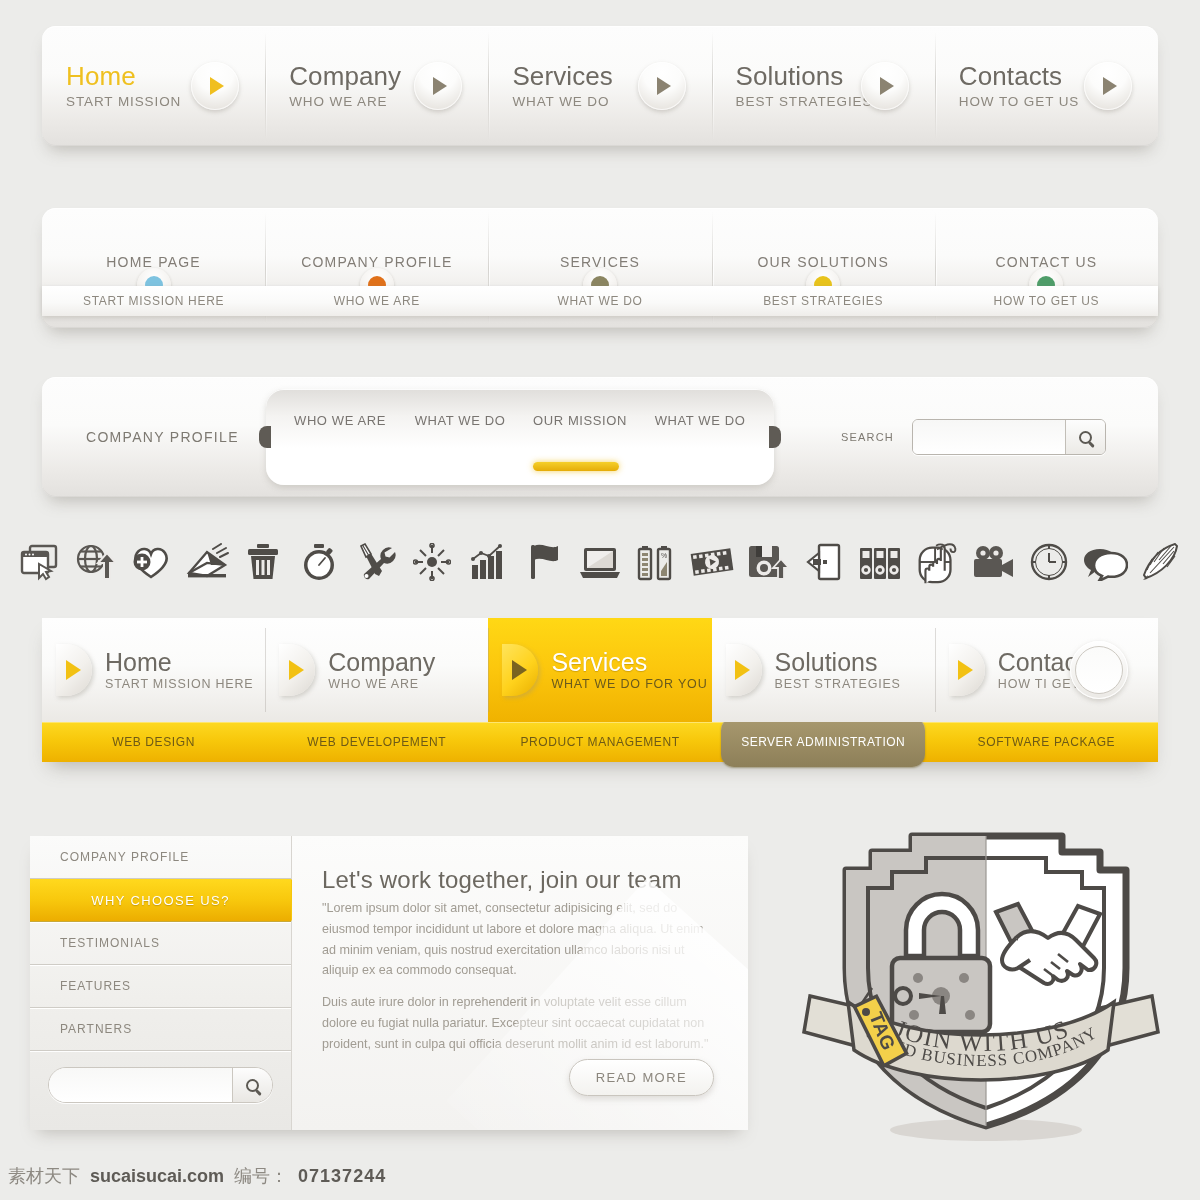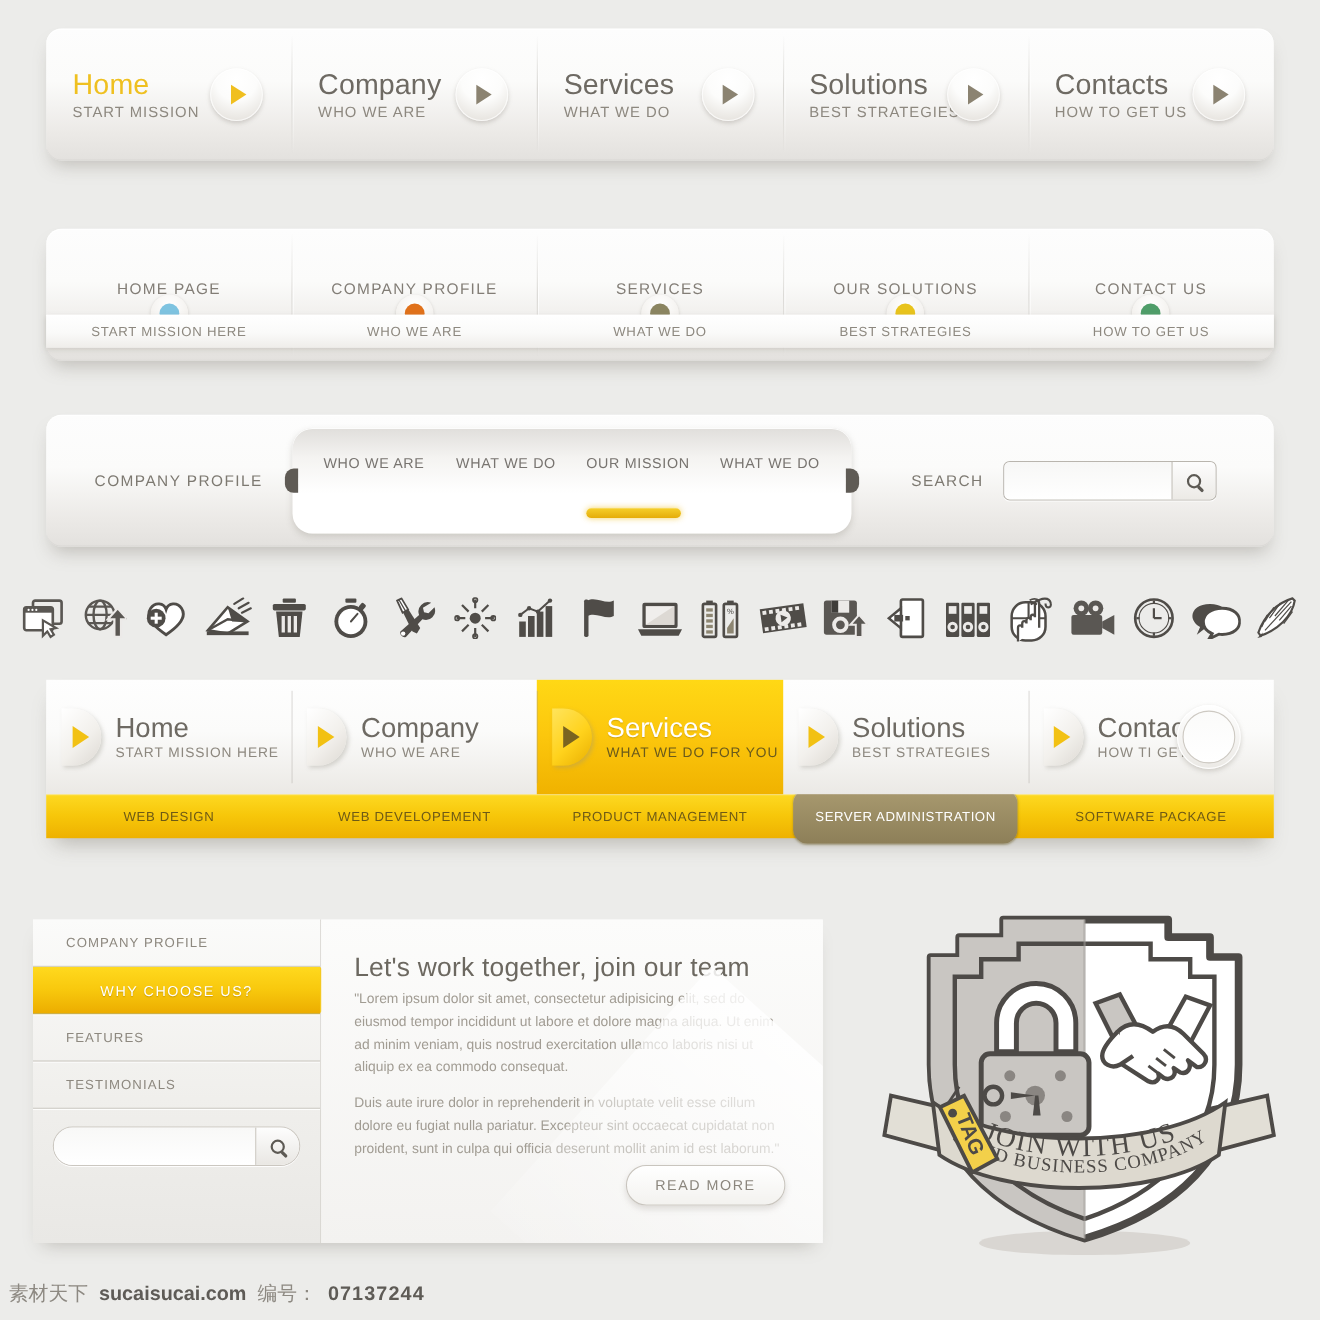--- a/index.html
+++ b/index.html
@@ -93,21 +93,21 @@
   .pod-nub.l { left: -7px; border-radius: 8px 0 0 8px; }
   .pod-nub.r { right: -7px; border-radius: 0 8px 8px 0; }
   .tabs-pod .items { display: flex; align-items: center; height: 62px; padding: 0 14px; }
   .tabs-pod .tab { flex: 1; text-align: center; font-size: 13px; letter-spacing: .6px;
                    color: #787470; text-transform: uppercase; position: relative; }
   .tabs-pod .underline { position: absolute; bottom: 14px; height: 9px; border-radius: 5px;
                          background: linear-gradient(to bottom, #f5cf2a, #e5ac08);
                          box-shadow: 0 0 6px rgba(240,195,40,.75); }
   .search-wrap { position: absolute; right: 52px; top: 50%; transform: translateY(-50%);
                  display: flex; align-items: center; gap: 18px; }
-  .search-wrap .slab { font-size: 14px; letter-spacing: 1.2px; color: #7d7971; text-transform: uppercase; }
+  .search-wrap .slab { font-size: 11px; letter-spacing: 1.2px; color: #7d7971; text-transform: uppercase; }
   .sbox { display: flex; height: 36px; border-radius: 6px; overflow: hidden;
           border: 1px solid #b9b5ae; background: #fff;
           box-shadow: 0 1px 0 rgba(255,255,255,.9), 0 1px 3px rgba(0,0,0,.08) inset; }
   .sbox input { width: 152px; border: 0; outline: 0; padding: 0 10px; font-size: 13px;
                 color: #6e6a63; background: linear-gradient(to bottom,#f7f7f6,#ffffff); font-family: inherit; }
   .sbox .sbtn { width: 40px; display: flex; align-items: center; justify-content: center;
                 border-left: 1px solid #c2beb7;
                 background: linear-gradient(to bottom, #fdfdfd, #eceae6); }
   .mag { position: relative; width: 13px; height: 13px; border: 2px solid #5d5a54; border-radius: 50%; }
   .mag::after { content: ""; position: absolute; right: -5px; bottom: -4px; width: 7px; height: 2.5px;
@@ -655,22 +655,23 @@
       <div class="s">PRODUCT MANAGEMENT</div>
       <div class="s pill"><span>SERVER ADMINISTRATION</span></div>
       <div class="s">SOFTWARE PACKAGE</div>
     </div>
   </div>
 
   <div id="panel">
     <div class="side">
       <div class="it">COMPANY PROFILE</div>
       <div class="it active">WHY CHOOSE US?</div>
+      <div class="it">TESTIMONIALS</div>
       <div class="it">FEATURES</div>
-      <div class="it">TESTIMONIALS</div>
+      <div class="it">PARTNERS</div>
       <div class="searchrow">
         <div class="sbox2">
           <input type="text" value="" style="">
           <div class="sbtn2">
             <div class="mag"></div>
           </div>
         </div>
       </div>
     </div>
     <div class="body">

